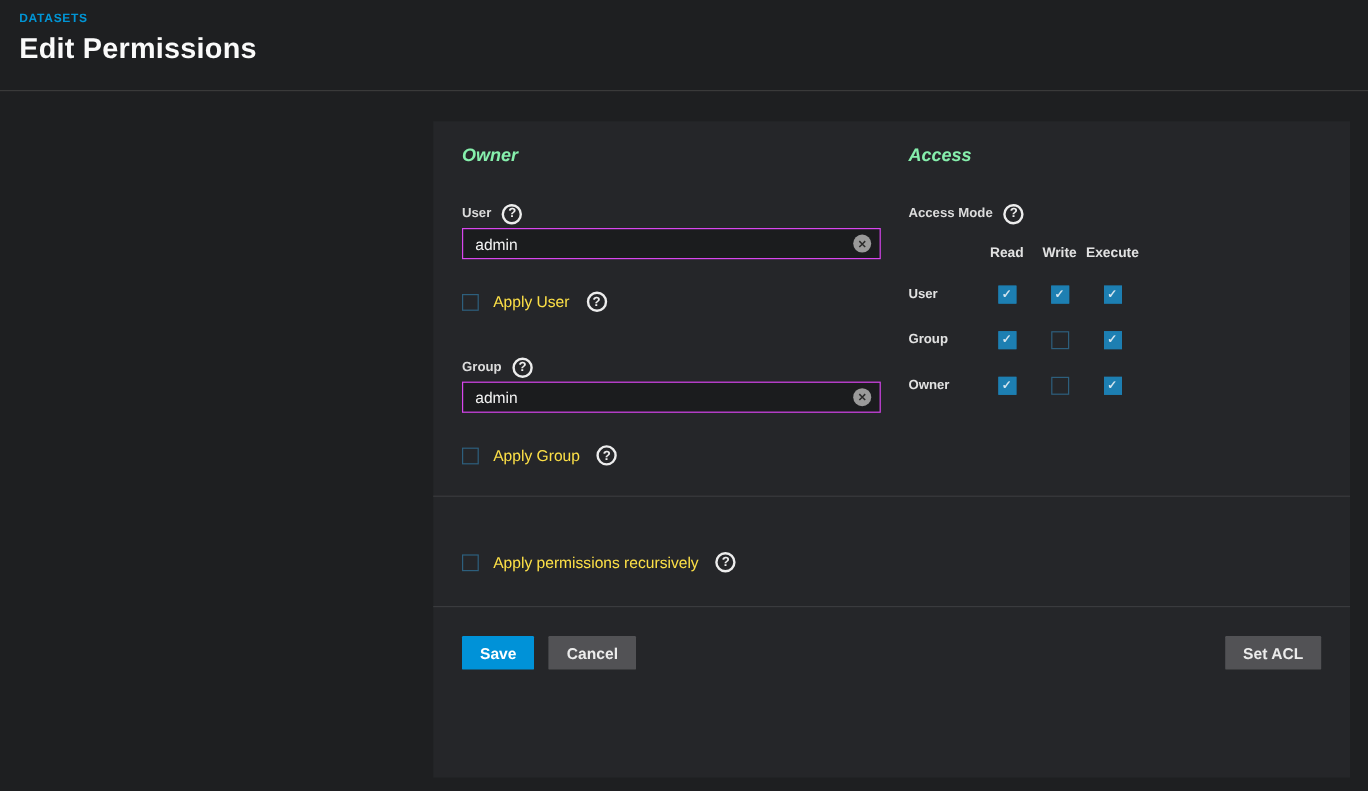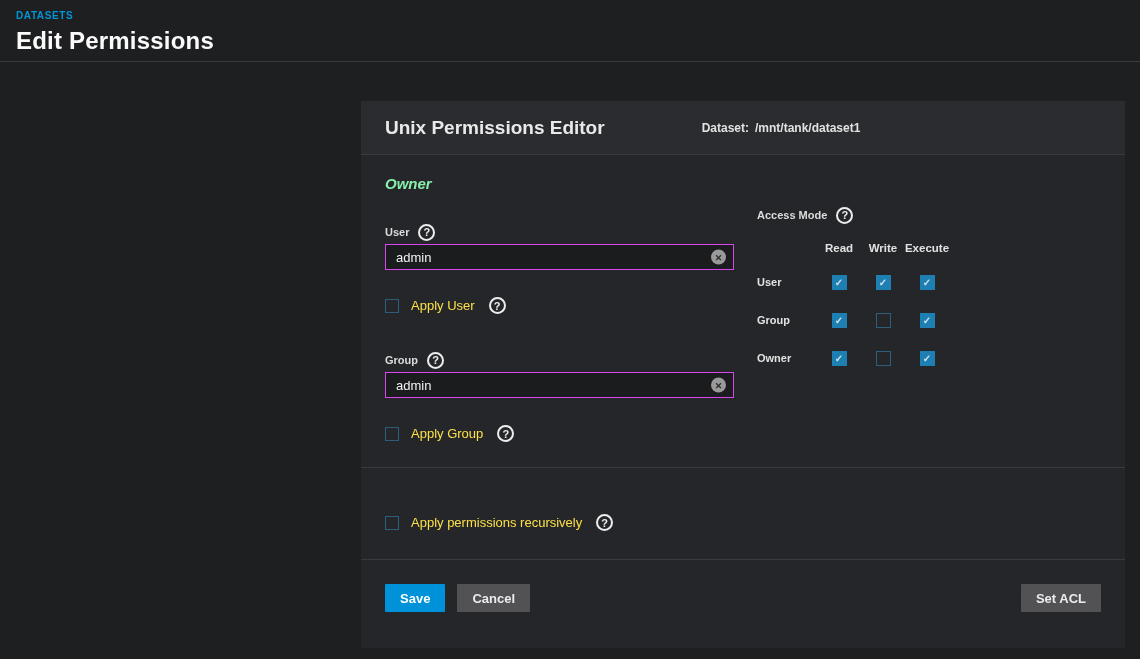--- a/index.html
+++ b/index.html
@@ -4,21 +4,21 @@
 <style>
   * { margin:0; padding:0; box-sizing:border-box; }
   html,body { width:1140px; height:659px; overflow:hidden; }
   body {
     background:#1e1f21;
     font-family:"Liberation Sans", sans-serif;
     color:#e8e8e8;
     position:relative;
   }
   
-  .page-header { position:absolute; top:0; left:0; right:0; height:62px; border-bottom:1px solid #3a3a3a; }
+  .page-header { position:absolute; top:0; left:0; right:0; height:76px; border-bottom:1px solid #3a3a3a; }
   .page-header .inner { padding:10px 0 0 16px; }
   .breadcrumb {
     font-size:10px; font-weight:bold; letter-spacing:.6px;
     color:var(--accent-blue,#0095d5); cursor:pointer;
   }
   .page-title {
     margin-top:6px; font-size:24px; font-weight:bold; color:#fafafa; letter-spacing:.2px;
   }
   
   .card {
@@ -94,27 +94,20 @@
 
 <div class="page-header">
   <div class="inner">
     <div class="breadcrumb">DATASETS</div>
     <div class="page-title">Edit Permissions</div>
   </div>
 </div>
 
 <div class="card">
 
-  <div class="card-header">
-    <div class="card-title">Unix Permissions Editor</div>
-    <div class="dataset">
-      <span>Dataset:</span>
-      <span>/mnt/tank/dataset1</span>
-    </div>
-  </div>
 
   <div class="card-body">
 
     <div class="col-left">
       <h3 class="section">Owner</h3>
 
       <div class="label-row">
         <span class="field-label">User</span>
         <span class="help">?</span>
       </div>
@@ -139,20 +132,21 @@
       </div>
 
       <div class="cb-row">
         <span class="cb"></span>
         <span class="cb-label">Apply Group</span>
         <span class="help" style="margin-left:14px">?</span>
       </div>
     </div>
 
     <div class="col-right">
+      <h3 class="section">Access</h3>
 
       <div class="label-row">
         <span class="field-label">Access Mode</span>
         <span class="help">?</span>
       </div>
 
       <div class="access-grid">
         <div class="hcell"></div>
         <div class="hcell">Read</div>
         <div class="hcell">Write</div>

